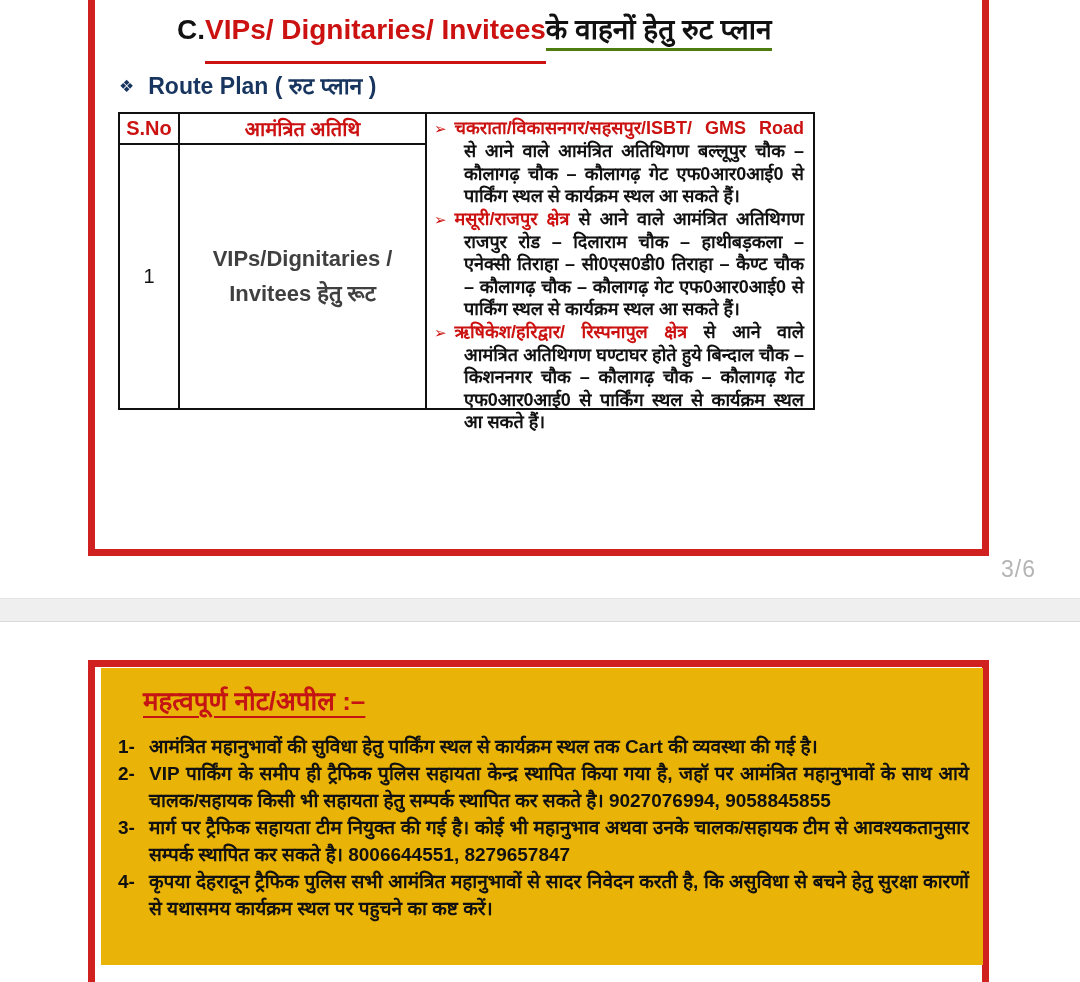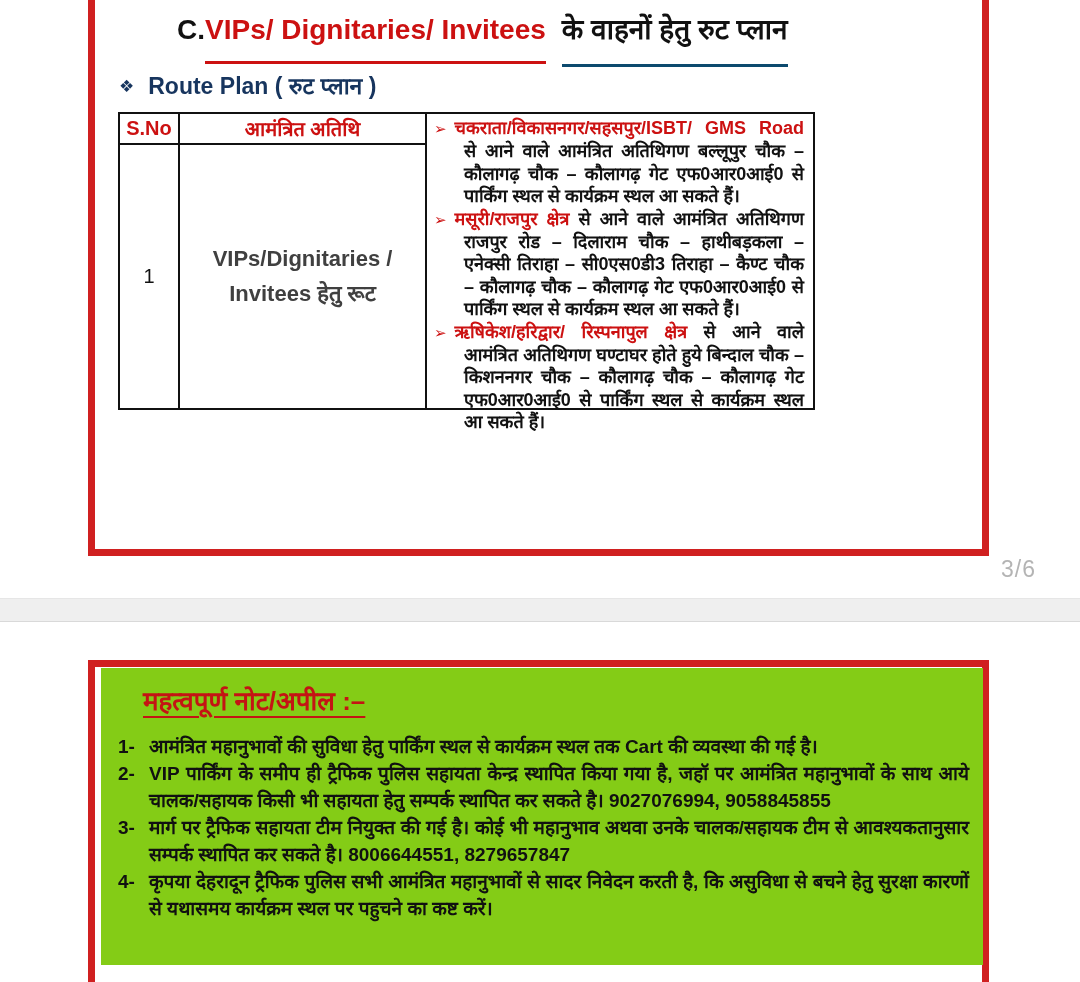--- a/index.html
+++ b/index.html
@@ -16,21 +16,21 @@
   }
   #page1-frame{top:-20px;height:576px;}
   .title-line{
     position:absolute;left:82px;top:22px;white-space:nowrap;
     font-size:28px;font-weight:bold;color:#111;
   }
   .title-red{
     color:#cc1111;border-bottom:3px solid #cc1111;padding-bottom:16px;
   }
   .title-hindi{
-    color:#111;border-bottom:3px solid #0c4a6e;padding-bottom:19px;margin-left:16px;
+    color:#111;border-bottom:3px solid #4d7c0f;padding-bottom:3px;margin-left:0;
   }
   .route-plan-line{
     position:absolute;left:24px;top:82px;white-space:nowrap;
     color:#17355e;font-weight:bold;font-size:23px;
   }
   .route-plan-line .diamond{font-size:17px;margin-right:14px;vertical-align:2px;}
   
   .route-table{
     position:absolute;left:23px;top:125px;width:697px;height:298px;
     display:grid;grid-template-columns:60px 247px 1fr;grid-template-rows:31px 1fr;
@@ -66,21 +66,21 @@
   }
   .separator-band{
     position:absolute;top:598px;left:0;width:1080px;height:24px;
     background:#efefef;border-top:1px solid #e6e6e6;border-bottom:1px solid #d9d9d9;
     box-sizing:border-box;
   }
   
   #page2-frame{top:660px;height:400px;}
   .peach-box{
     position:absolute;left:6px;top:1px;width:882px;height:297px;
-    background:#84cc16;box-sizing:border-box;
+    background:#eab308;box-sizing:border-box;
   }
   .note-heading{
     margin:14px 0 0 42px;display:inline-block;
     font-size:26px;font-weight:bold;color:#c41414;
     text-decoration:underline;text-decoration-thickness:2px;text-underline-offset:6px;
   }
   .notes-list{margin-top:15px;padding:0 14px 0 17px;}
   .note-row{display:flex;font-size:19px;line-height:27px;font-weight:bold;color:#111;}
   .note-num{flex:none;width:31px;}
   .note-body{flex:1;text-align:justify;}
@@ -101,21 +101,21 @@
 
   <div class="route-table">
     <div class="th">S.No</div>
     <div class="th">आमंत्रित अतिथि</div>
 
     <div class="td-routes">
       <p class="route-item">
         <span class="route-marker">➢</span><span class="route-from">चकराता/विकासनगर/सहसपुर/ISBT/ GMS Road</span><span> से आने वाले आमंत्रित अतिथिगण बल्लूपुर चौक – कौलागढ़ चौक  – कौलागढ़ गेट एफ0आर0आई0 से पार्किंग स्थल से कार्यक्रम स्थल आ सकते हैं।</span>
       </p>
       <p class="route-item">
-        <span class="route-marker">➢</span><span class="route-from">मसूरी/राजपुर क्षेत्र</span><span> से आने वाले आमंत्रित अतिथिगण राजपुर रोड – दिलाराम चौक – हाथीबड़कला – एनेक्सी तिराहा – सी0एस0डी3 तिराहा – कैण्ट चौक – कौलागढ़ चौक  – कौलागढ़ गेट एफ0आर0आई0 से पार्किंग स्थल से कार्यक्रम स्थल आ सकते हैं।</span>
+        <span class="route-marker">➢</span><span class="route-from">मसूरी/राजपुर क्षेत्र</span><span> से आने वाले आमंत्रित अतिथिगण राजपुर रोड – दिलाराम चौक – हाथीबड़कला – एनेक्सी तिराहा – सी0एस0डी0 तिराहा – कैण्ट चौक – कौलागढ़ चौक  – कौलागढ़ गेट एफ0आर0आई0 से पार्किंग स्थल से कार्यक्रम स्थल आ सकते हैं।</span>
       </p>
       <p class="route-item">
         <span class="route-marker">➢</span><span class="route-from">ऋषिकेश/हरिद्वार/ रिस्पनापुल क्षेत्र</span><span> से आने वाले आमंत्रित अतिथिगण घण्टाघर होते हुये बिन्दाल चौक  – किशननगर चौक – कौलागढ़ चौक – कौलागढ़ गेट एफ0आर0आई0 से पार्किंग स्थल से कार्यक्रम स्थल आ सकते हैं।</span>
       </p>
     </div>
 
     <div class="td-sno">1</div>
     <div class="td-guest">
       <span><span>VIPs/Dignitaries / Invitees</span><span> हेतु रूट</span></span>
     </div>

